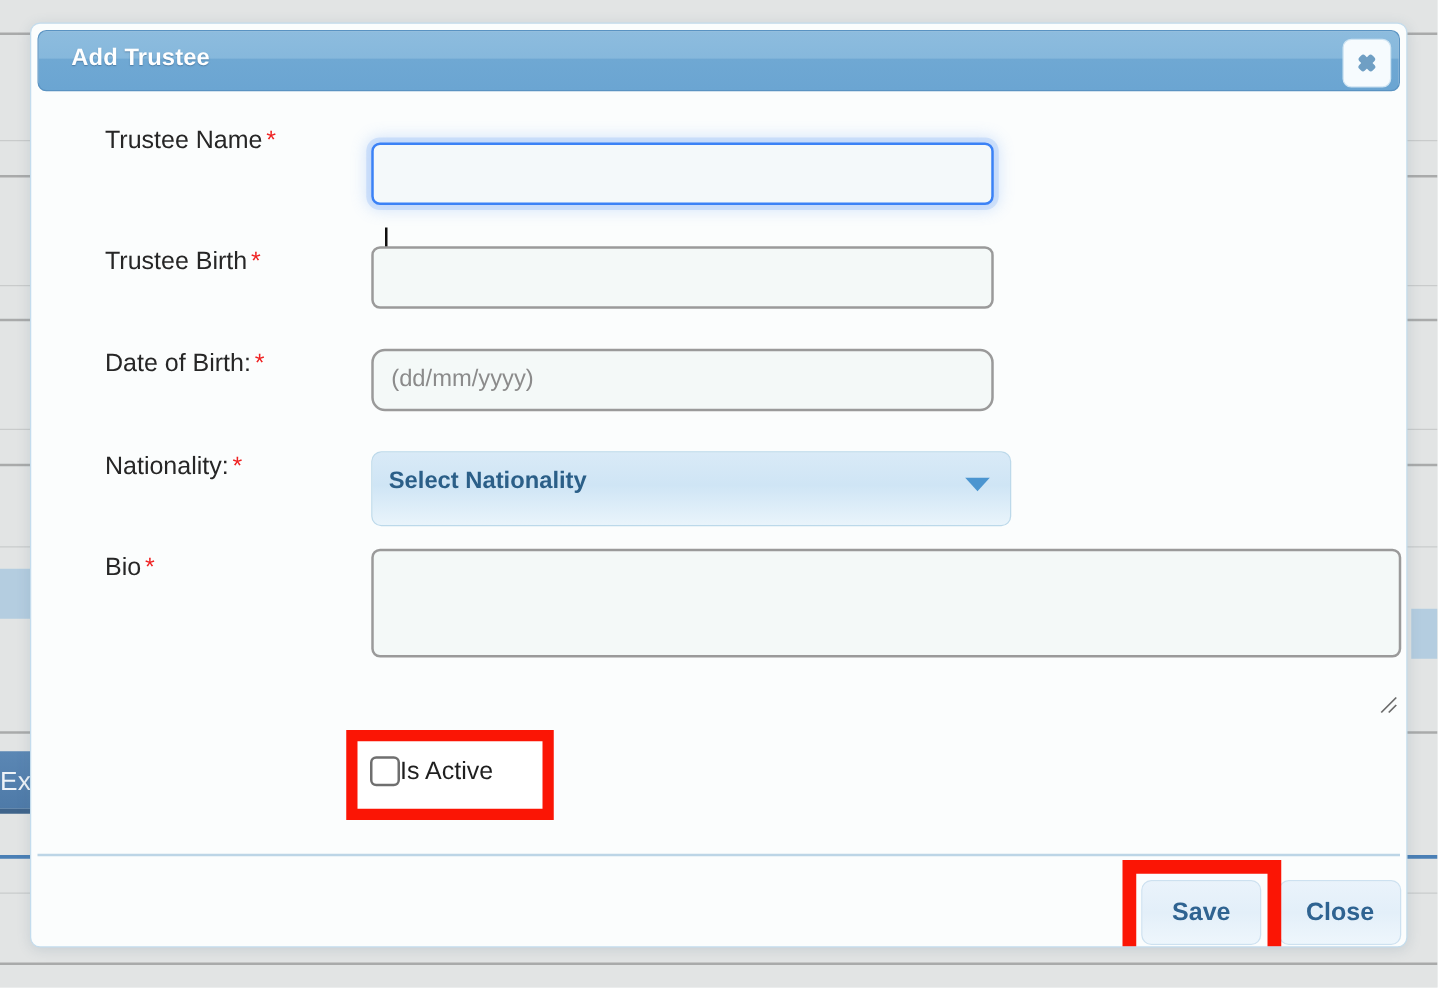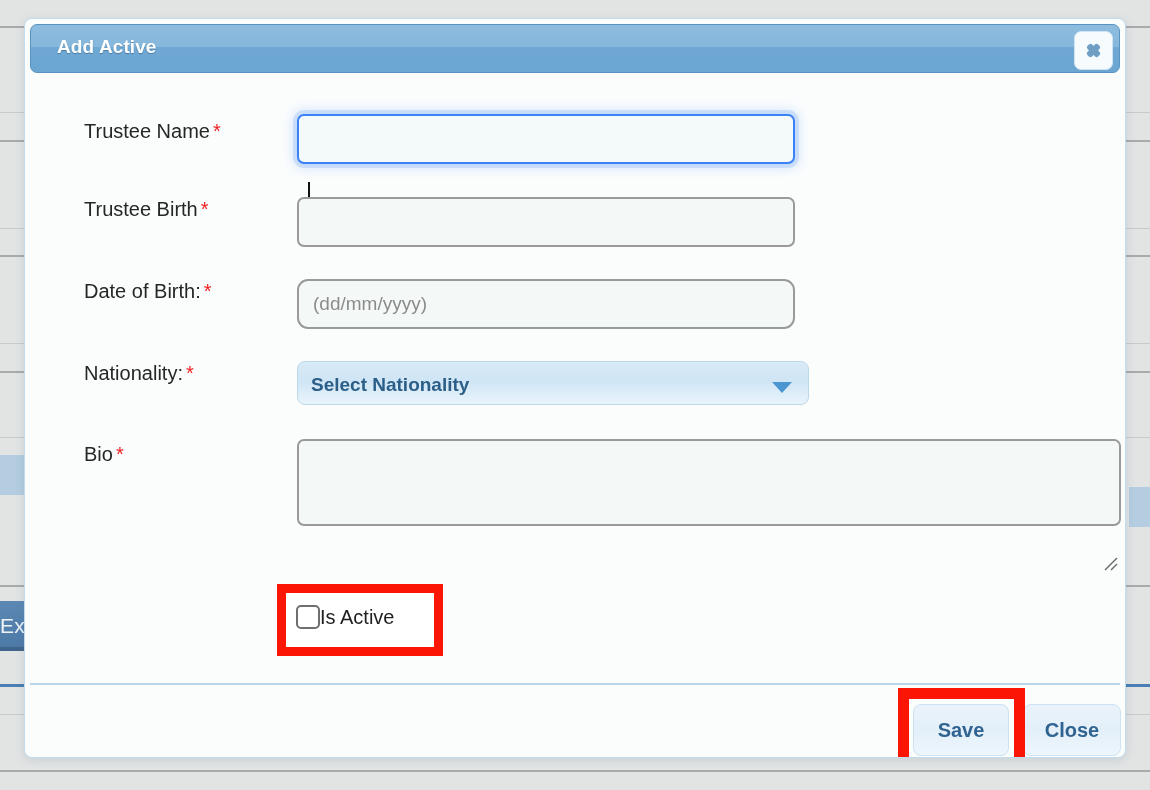--- a/index.html
+++ b/index.html
@@ -179,21 +179,21 @@
     width: 2px;
     height: 27px;
     background: #101010;
   }
 
   
   #nationality-select {
     position: absolute;
     left: 272px;
     width: 512px;
-    height: 44px;
+    height: 60px;
     border: 1px solid #bcd9ea;
     border-radius: 8px;
     background: linear-gradient(to bottom, #d9eaf7 0%, #cfe5f5 45%, #e9f4fb 100%);
     box-sizing: border-box;
     cursor: pointer;
   }
   #nationality-label {
     position: absolute;
     left: 13px;
     top: 12px;
@@ -325,35 +325,35 @@
   <div id="bg-export-button">Ex</div>
 
   <div id="bg-blue-line"></div>
   <div class="bg-row-line thin" style="left:0;top:714px;width:1150px;"></div>
   <div id="bg-bottom-sep"></div>
 </div>
 
 <div id="modal">
 
   <div id="modal-header">
-    <div id="modal-title">Add Active</div>
+    <div id="modal-title">Add Trustee</div>
     <div id="close-button">
       <svg width="19" height="19" viewBox="0 0 19 19">
         <g fill="#6f9fc4">
           <rect x="2" y="6.2" width="15" height="6.4" rx="2.2" transform="rotate(45 9.5 9.5)"></rect>
           <rect x="2" y="6.2" width="15" height="6.4" rx="2.2" transform="rotate(-45 9.5 9.5)"></rect>
         </g>
       </svg>
     </div>
   </div>
 
   <div id="form-body">
 
     <div class="form-row">
-      <div class="field-label" style="top:46px;">
+      <div class="field-label" style="top:27px;">
         <span>Trustee Name</span><span class="req-star">*</span>
       </div>
       <input id="trustee-name-input" class="text-input" style="top: 40px;" type="text" placeholder="">
     </div>
     <div id="name-caret"></div>
 
     <div class="form-row">
       <div class="field-label" style="top:124px;">
         <span>Trustee Birth</span><span class="req-star">*</span>
       </div>

